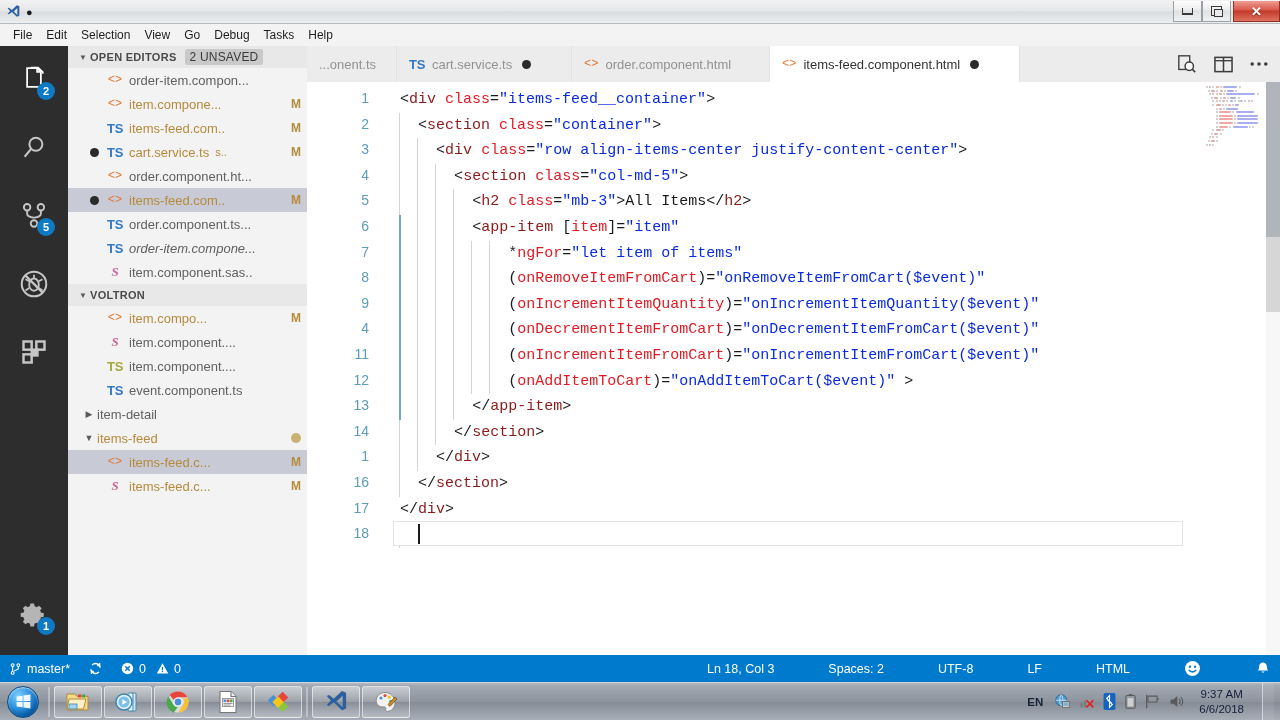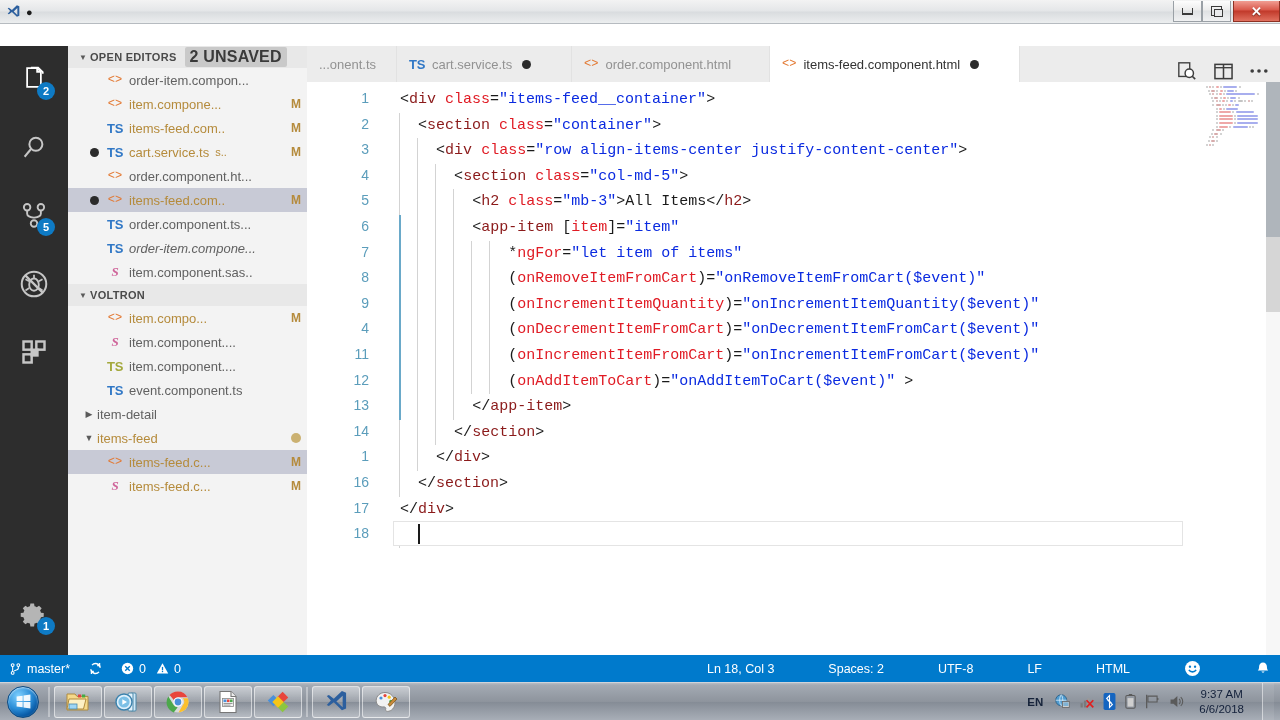--- a/index.html
+++ b/index.html
@@ -85,22 +85,22 @@
     height: 35px; display: flex; align-items: center; padding-left: 20px;
     font-size: 11px; letter-spacing: 1px; color: #6f6f6f; text-transform: uppercase;
   }
   .sb-section-head {
     height: 22px; display: flex; align-items: center; padding-left: 8px;
     background: #e8e8e8; font-size: 11px; font-weight: bold; color: #4a4a4a;
     letter-spacing: .3px;
   }
   .twisty { width: 14px; font-size: 8px; color: #5a5a5a; display:flex; align-items:center; justify-content:center; }
   .sb-badge {
-    margin-left: 8px; background: #c9c9c9; color: #3a3a3a; font-size: 16px;
-    font-weight: bold; padding: 1px 5px; border-radius: 2px; letter-spacing: .2px;
+    margin-left: 8px; background: #c9c9c9; color: #3a3a3a; font-size: 12px;
+    font-weight: normal; padding: 1px 5px; border-radius: 2px; letter-spacing: .2px;
   }
   .sb-row {
     height: 24px; display: flex; align-items: center; font-size: 13px;
     color: #4a4a4a; white-space: nowrap; position: relative; padding-right: 6px;
   }
   .sb-row.selected { background: #c8cad6; }
   .dirty-dot {
     width: 9px; height: 9px; border-radius: 50%; background: #2b2b2b;
     flex: 0 0 9px; margin-right: 5px;
   }
@@ -123,21 +123,21 @@
     margin-left: auto; width: 10px; height: 10px; border-radius: 50%;
     background: #cbb171; padding: 0;
   }
   .indent-1 { padding-left: 13px; }
   .indent-2 { padding-left: 22px; }
   .folder-tw { width: 16px; font-size: 9px; color: #5a5a5a; display:flex; align-items:center; justify-content:center; }
 
   
   .editor-area { position: absolute; top: 46px; left: 307px; width: 973px; height: 609px; background: #ffffff; }
 
-  .tabbar { height: 36px; background: #ececec; display: flex; position: relative; align-items: flex-end; }
+  .tabbar { height: 36px; background: #ececec; display: flex; position: relative; }
   .tab {
     height: 36px; display: flex; align-items: center; padding: 0 12px;
     font-size: 13px; color: #929292; background: #ececec;
     border-right: 1px solid #e2e2e2; white-space: nowrap; max-width: 250px;
   }
   .tab.active { background: #ffffff; color: #333333; }
   .tab .fi { flex: 0 0 auto; margin-right: 7px; }
   .tab-dot { width: 9px; height: 9px; border-radius: 50%; background: #2b2b2b; margin-left: 10px; flex: 0 0 9px; }
   .tab-label { overflow: hidden; text-overflow: ellipsis; }
   .tab-actions { margin-left: auto; display: flex; align-items: center; padding-right: 10px; gap: 14px; }
@@ -231,20 +231,30 @@
         </div>
       <div class="winbtn">
           <span class="gl-max"></span>
         </div>
       <div class="winbtn close">
           <span class="gl-close">✕</span>
         </div>
     </div>
   </div>
 
+  <div class="menubar" id="menubar">
+      <div class="menu-item">File</div>
+      <div class="menu-item">Edit</div>
+      <div class="menu-item">Selection</div>
+      <div class="menu-item">View</div>
+      <div class="menu-item">Go</div>
+      <div class="menu-item">Debug</div>
+      <div class="menu-item">Tasks</div>
+      <div class="menu-item">Help</div>
+    </div>
 
   <div class="activitybar">
     <div class="act-item">
       <svg width="30" height="30" viewBox="0 0 24 24">
           <path d="M14.5 2.5H6.5v15h11v-12l-3-3z" fill="none" stroke="#fff" stroke-width="1.4"></path>
           <path d="M17.5 5.5h-3v-3" fill="none" stroke="#fff" stroke-width="1.4"></path>
           <path d="M9.5 2.5h5l3 3" fill="none" stroke="#fff" stroke-width="1.4" opacity="0"></path>
           <path d="M9 0.8h5.8l3.7 3.7v1.3" fill="none" stroke="#fff" stroke-width="1.4" transform="translate(0.5,1.2)"></path>
         </svg>
       <span class="act-badge">2</span>

